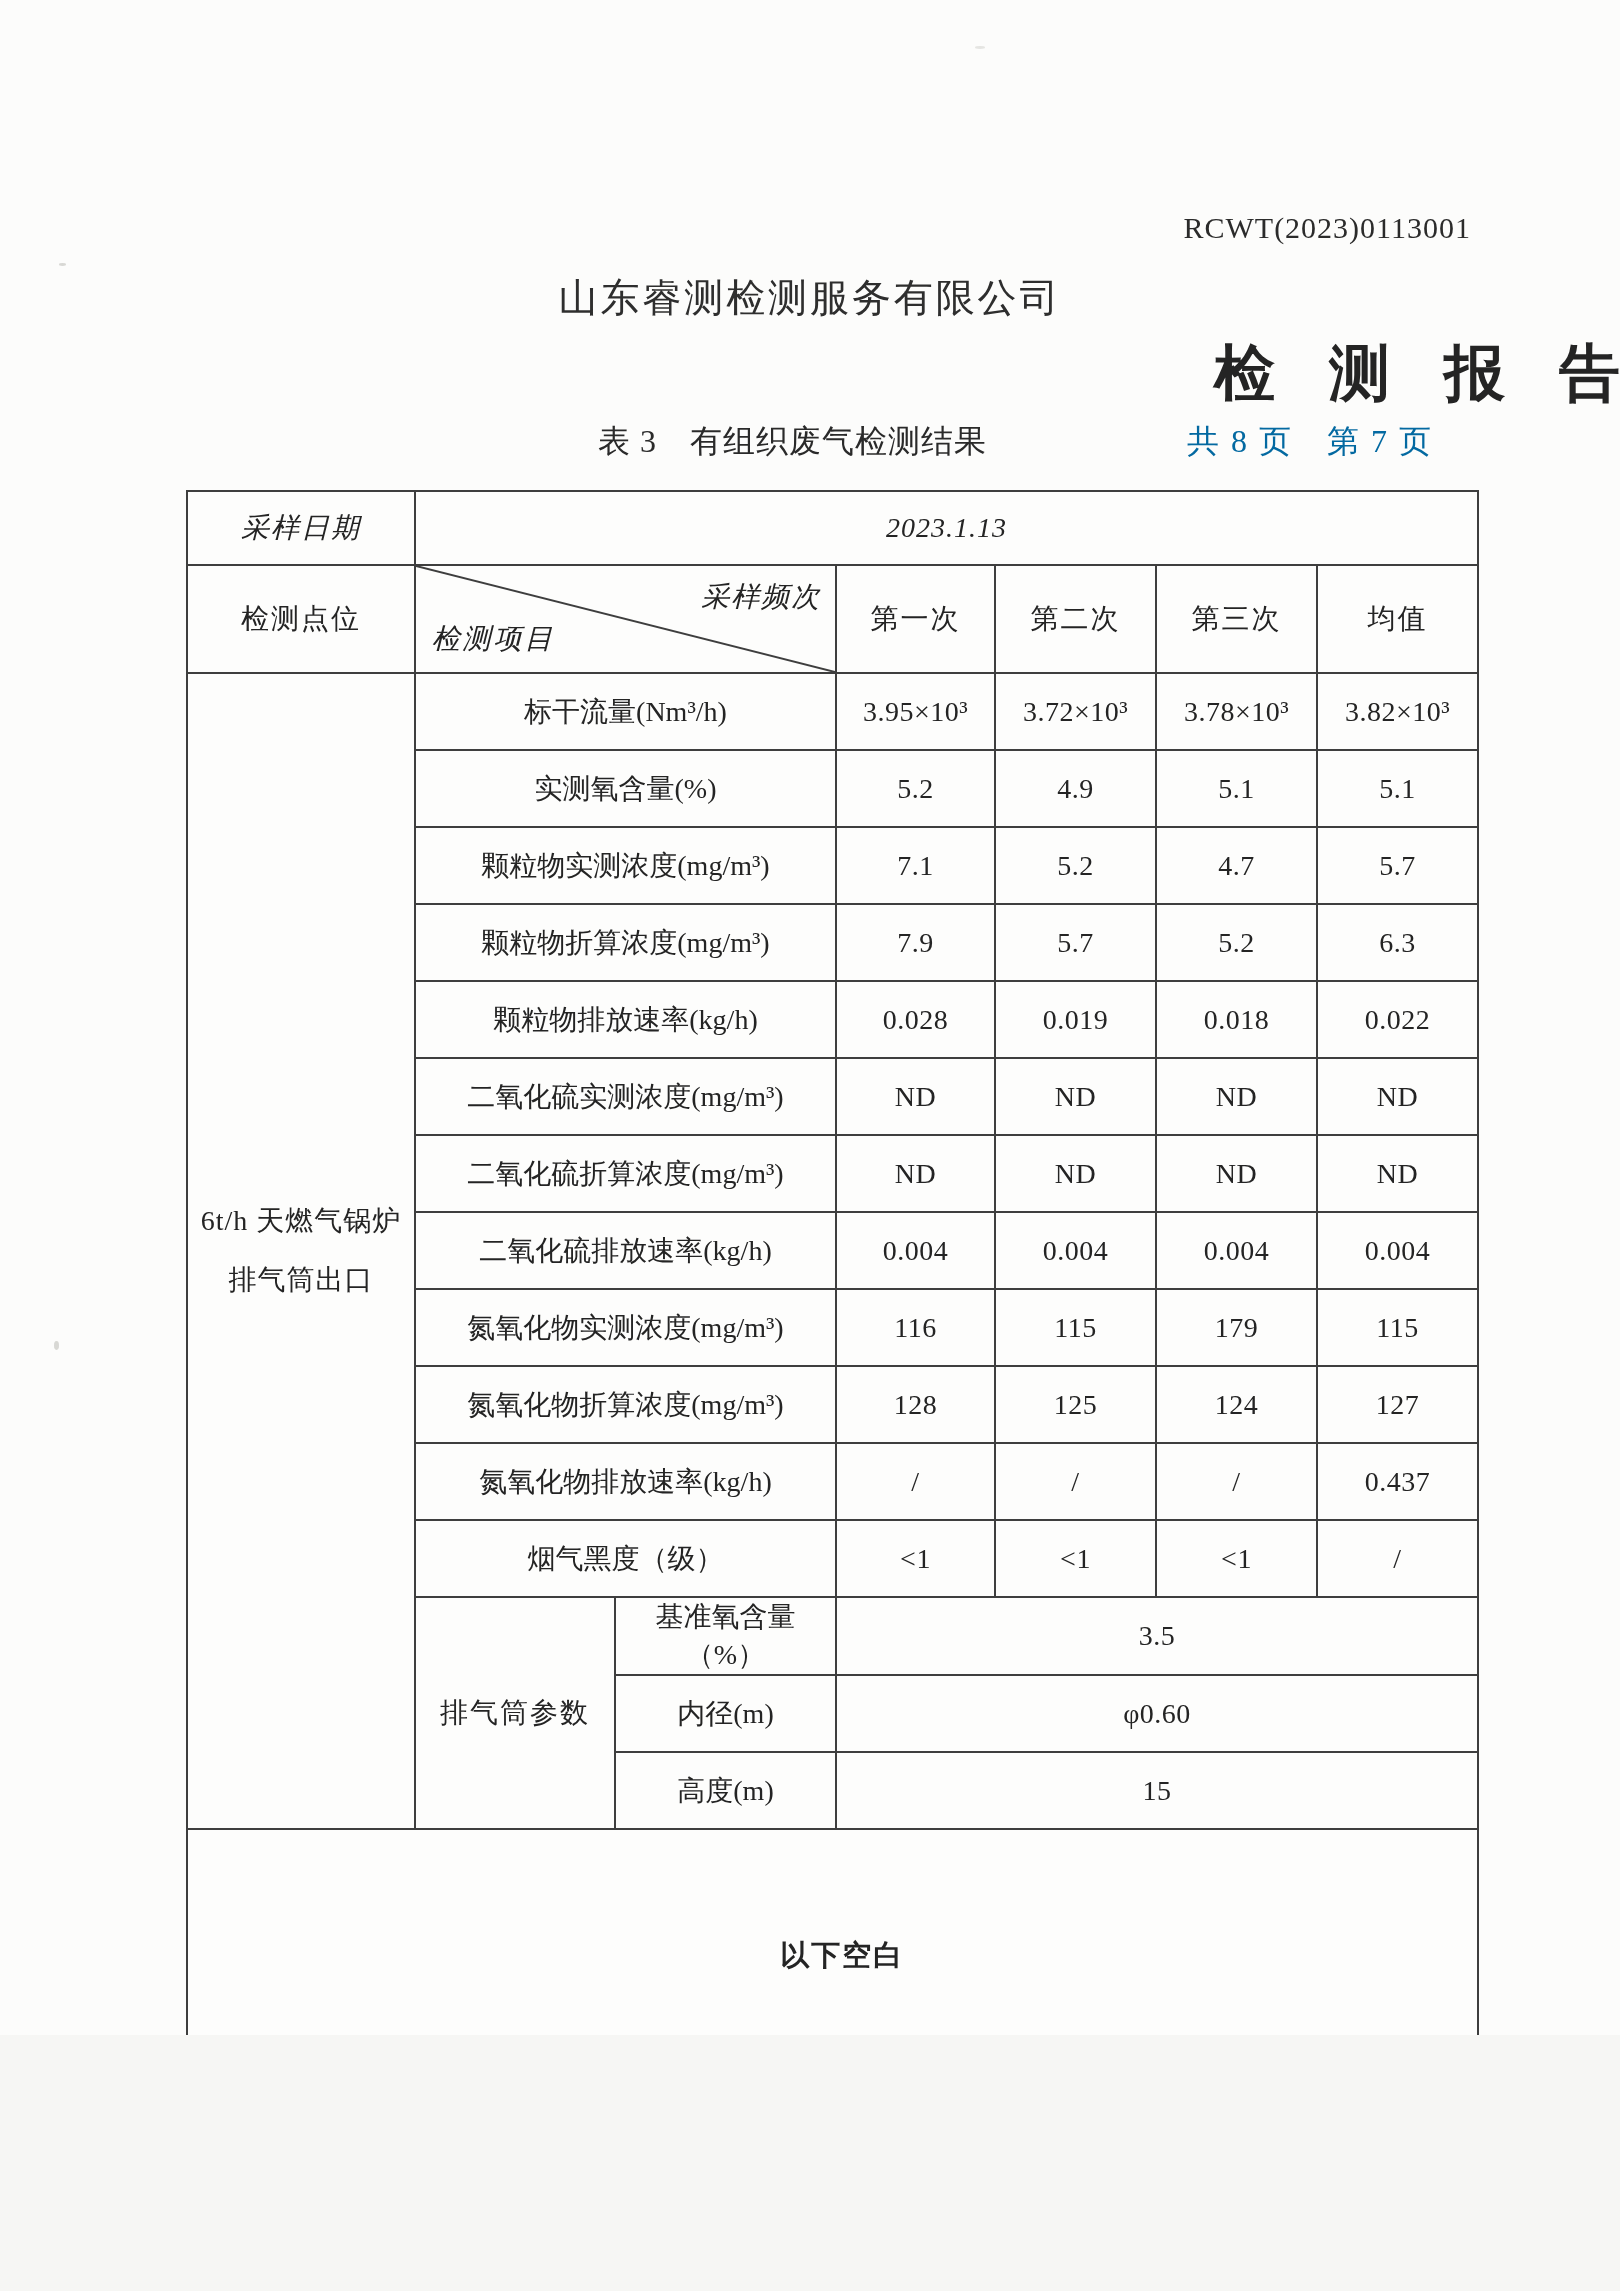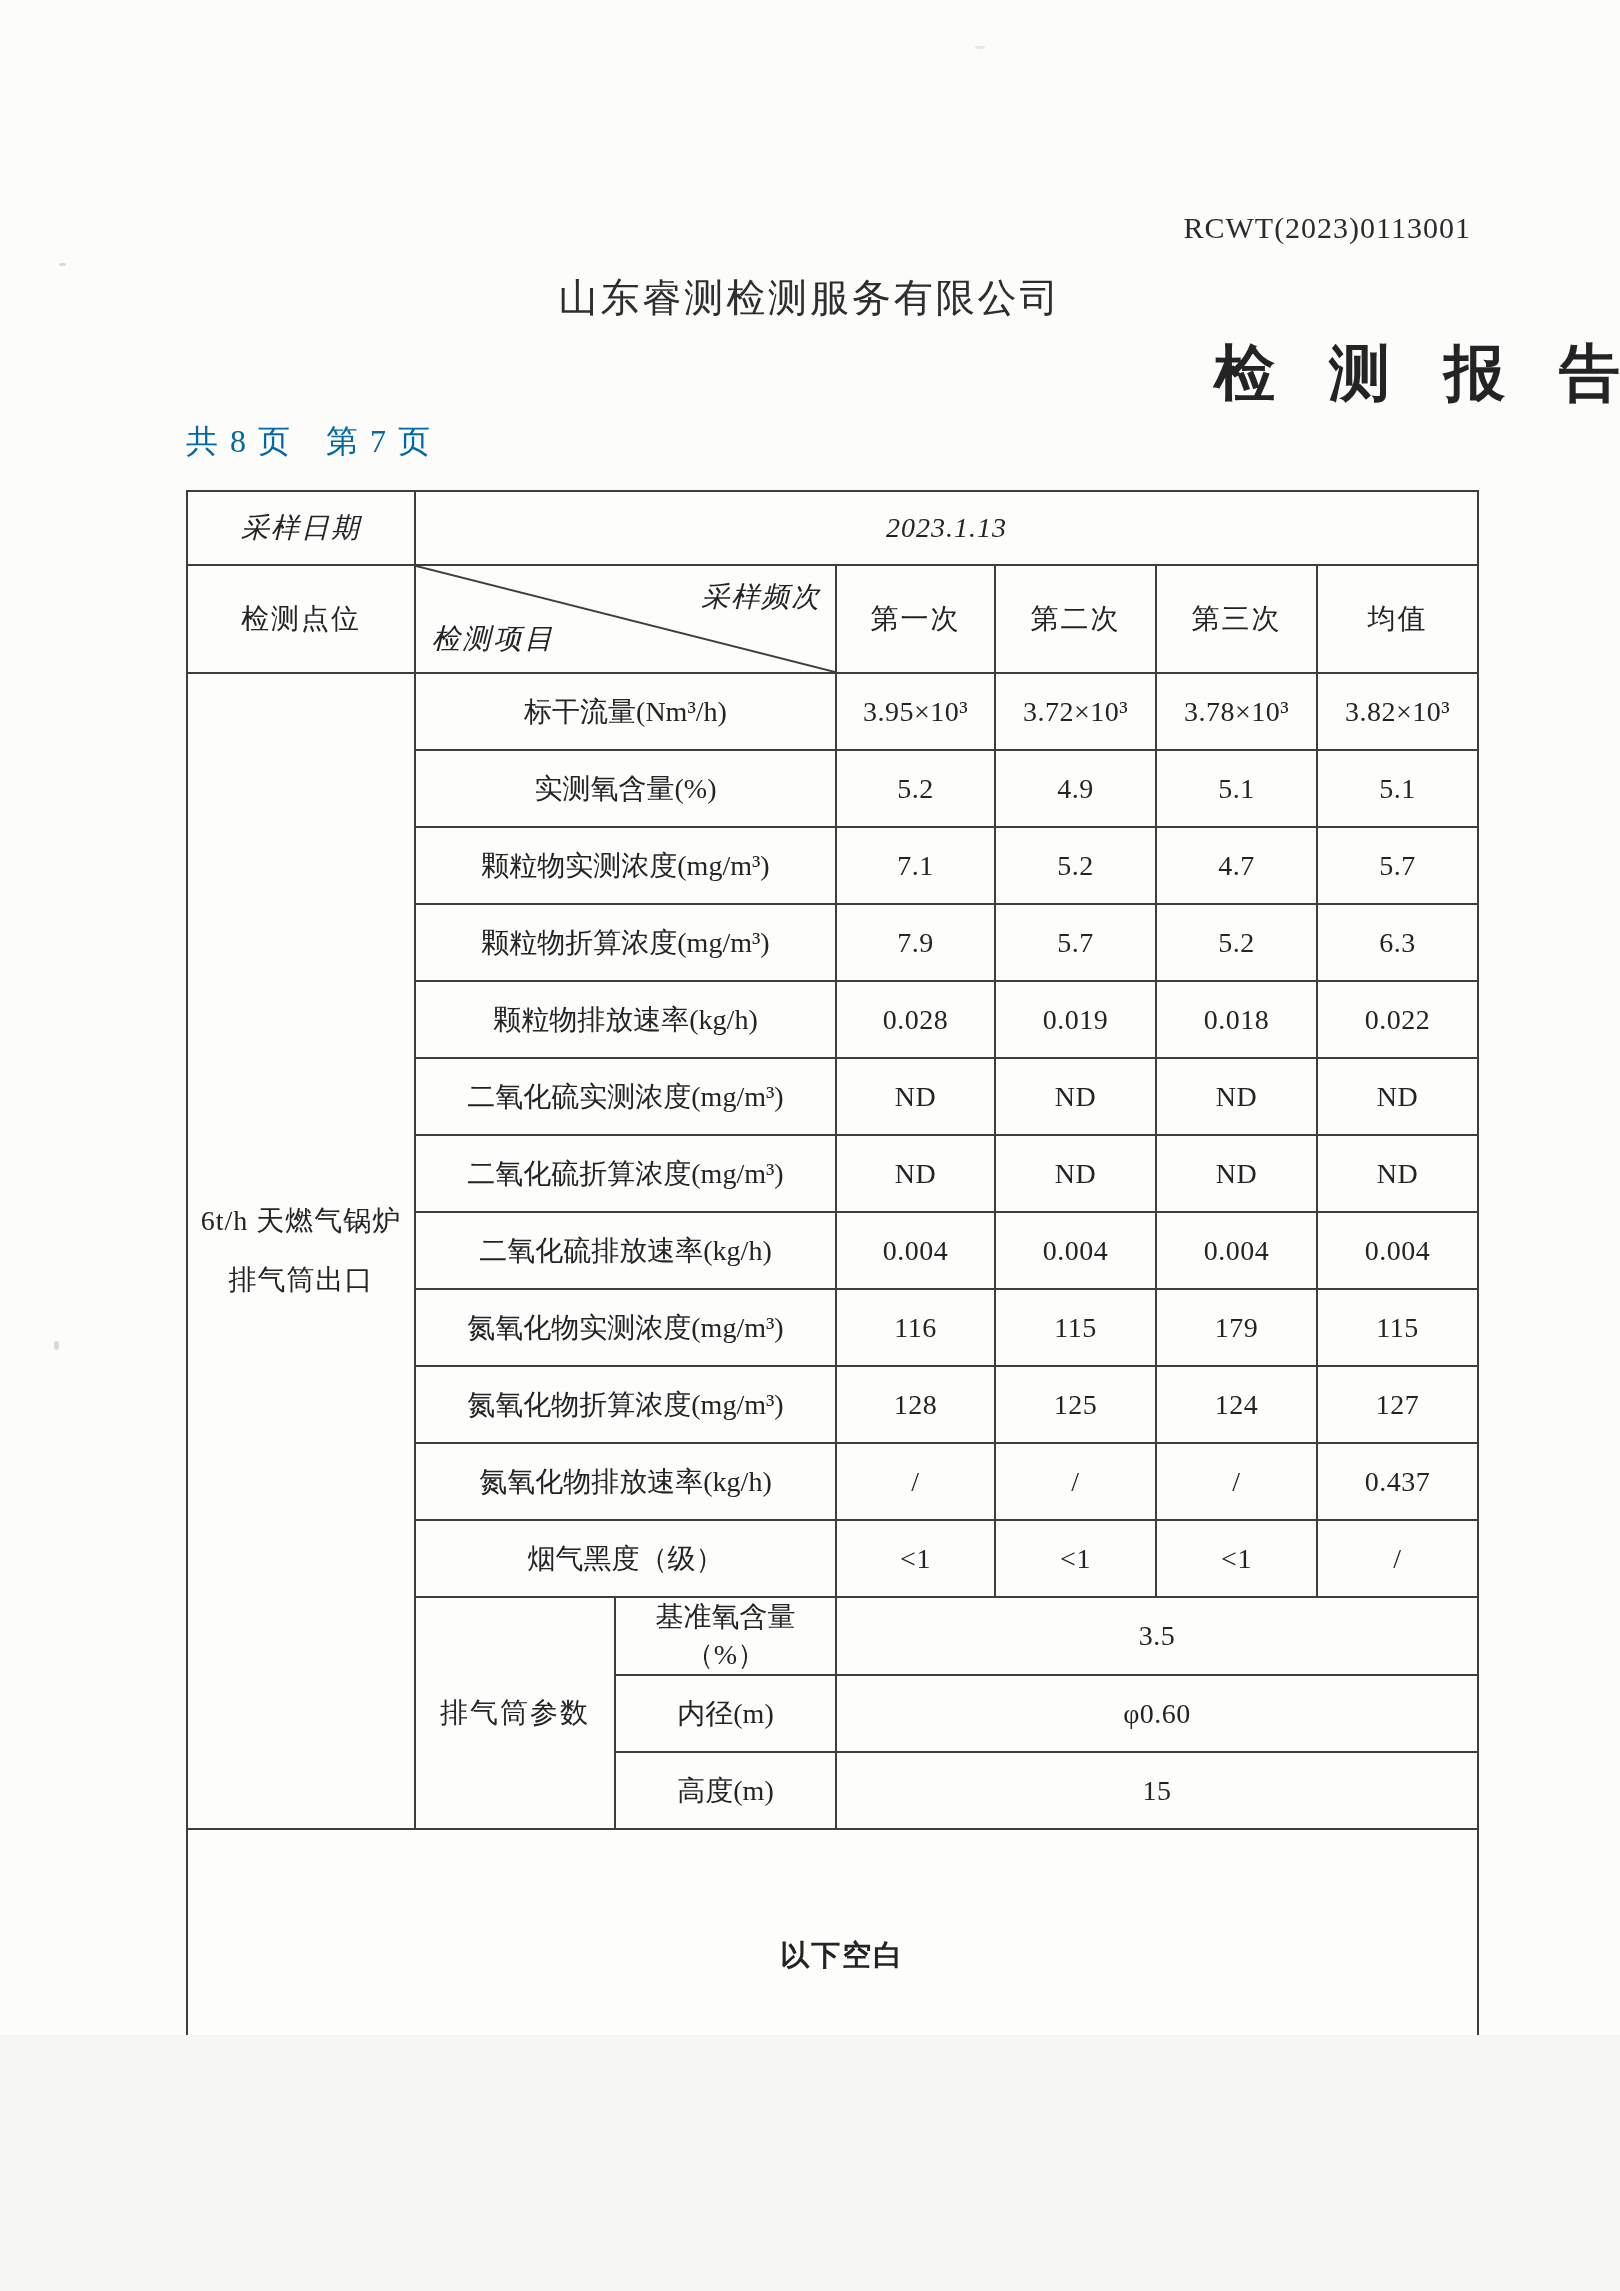--- a/index.html
+++ b/index.html
@@ -126,20 +126,21 @@
   <div class="speck s2"></div>
   <div class="speck s3"></div>
   <div class="speck s4"></div>
 
   <div class="report-no">RCWT(2023)0113001</div>
   <div class="company">山东睿测检测服务有限公司</div>
   <div class="main-title">
     <span>检测报告</span>
   </div>
   <div class="caption-row">
+    <span class="caption">表 3　有组织废气检测结果</span>
     <span class="page-info">共 8 页　第 7 页</span>
   </div>
 
   <table class="report">
     <colgroup>
       <col style="width:228px">
         <col style="width:200px">
         <col style="width:221px">
       <col style="width:159px">
         <col style="width:161px">

